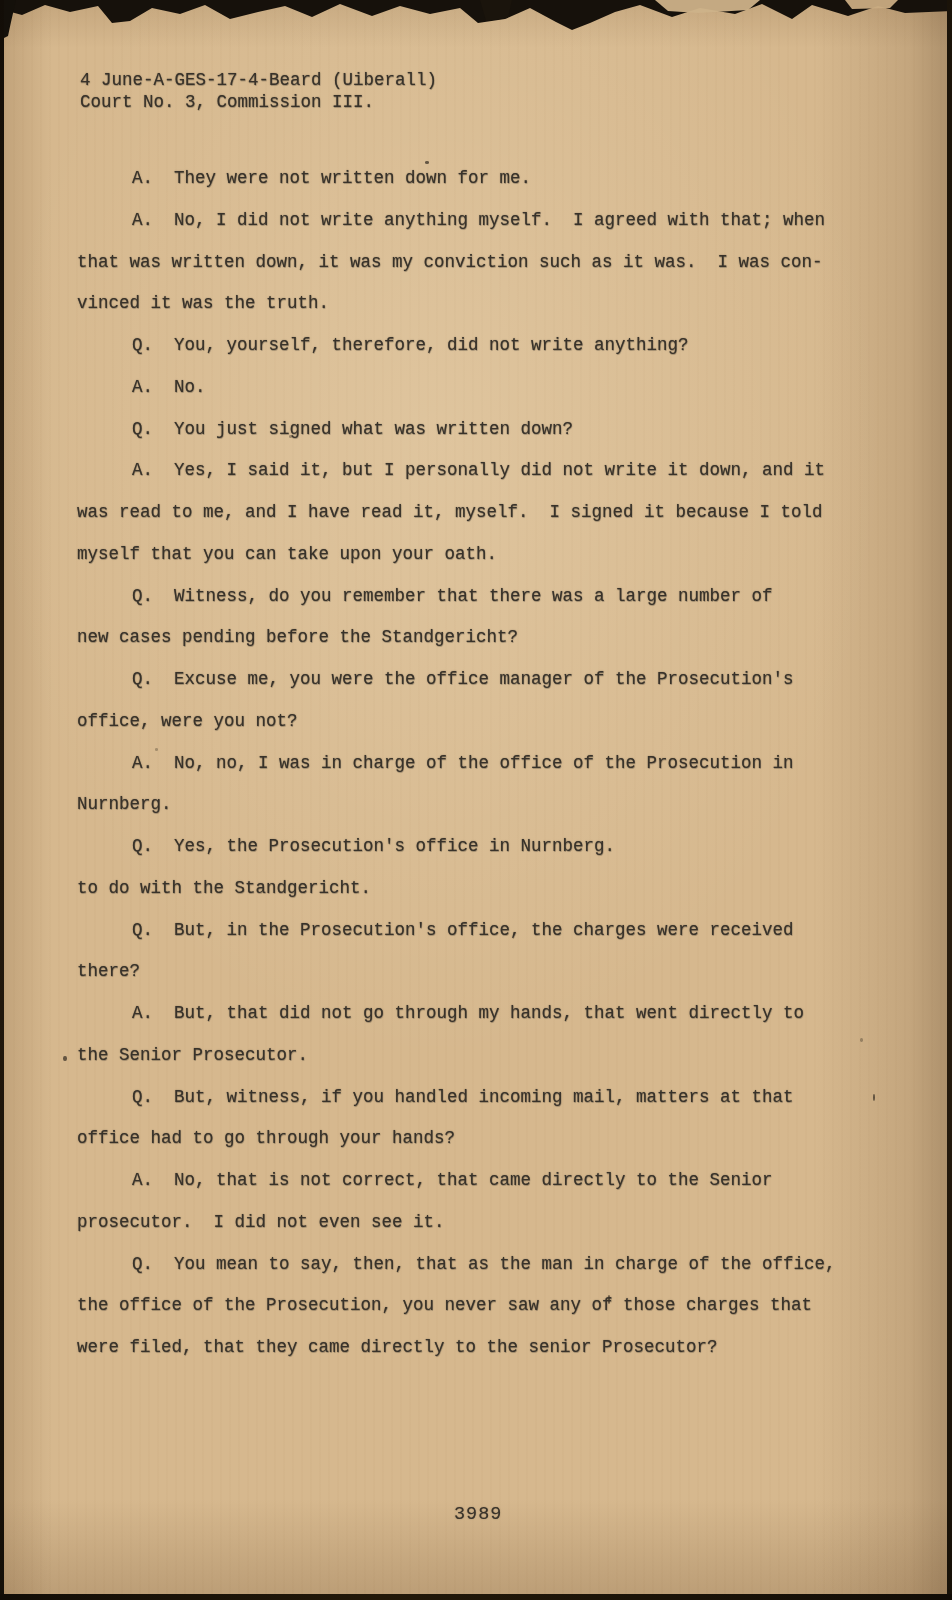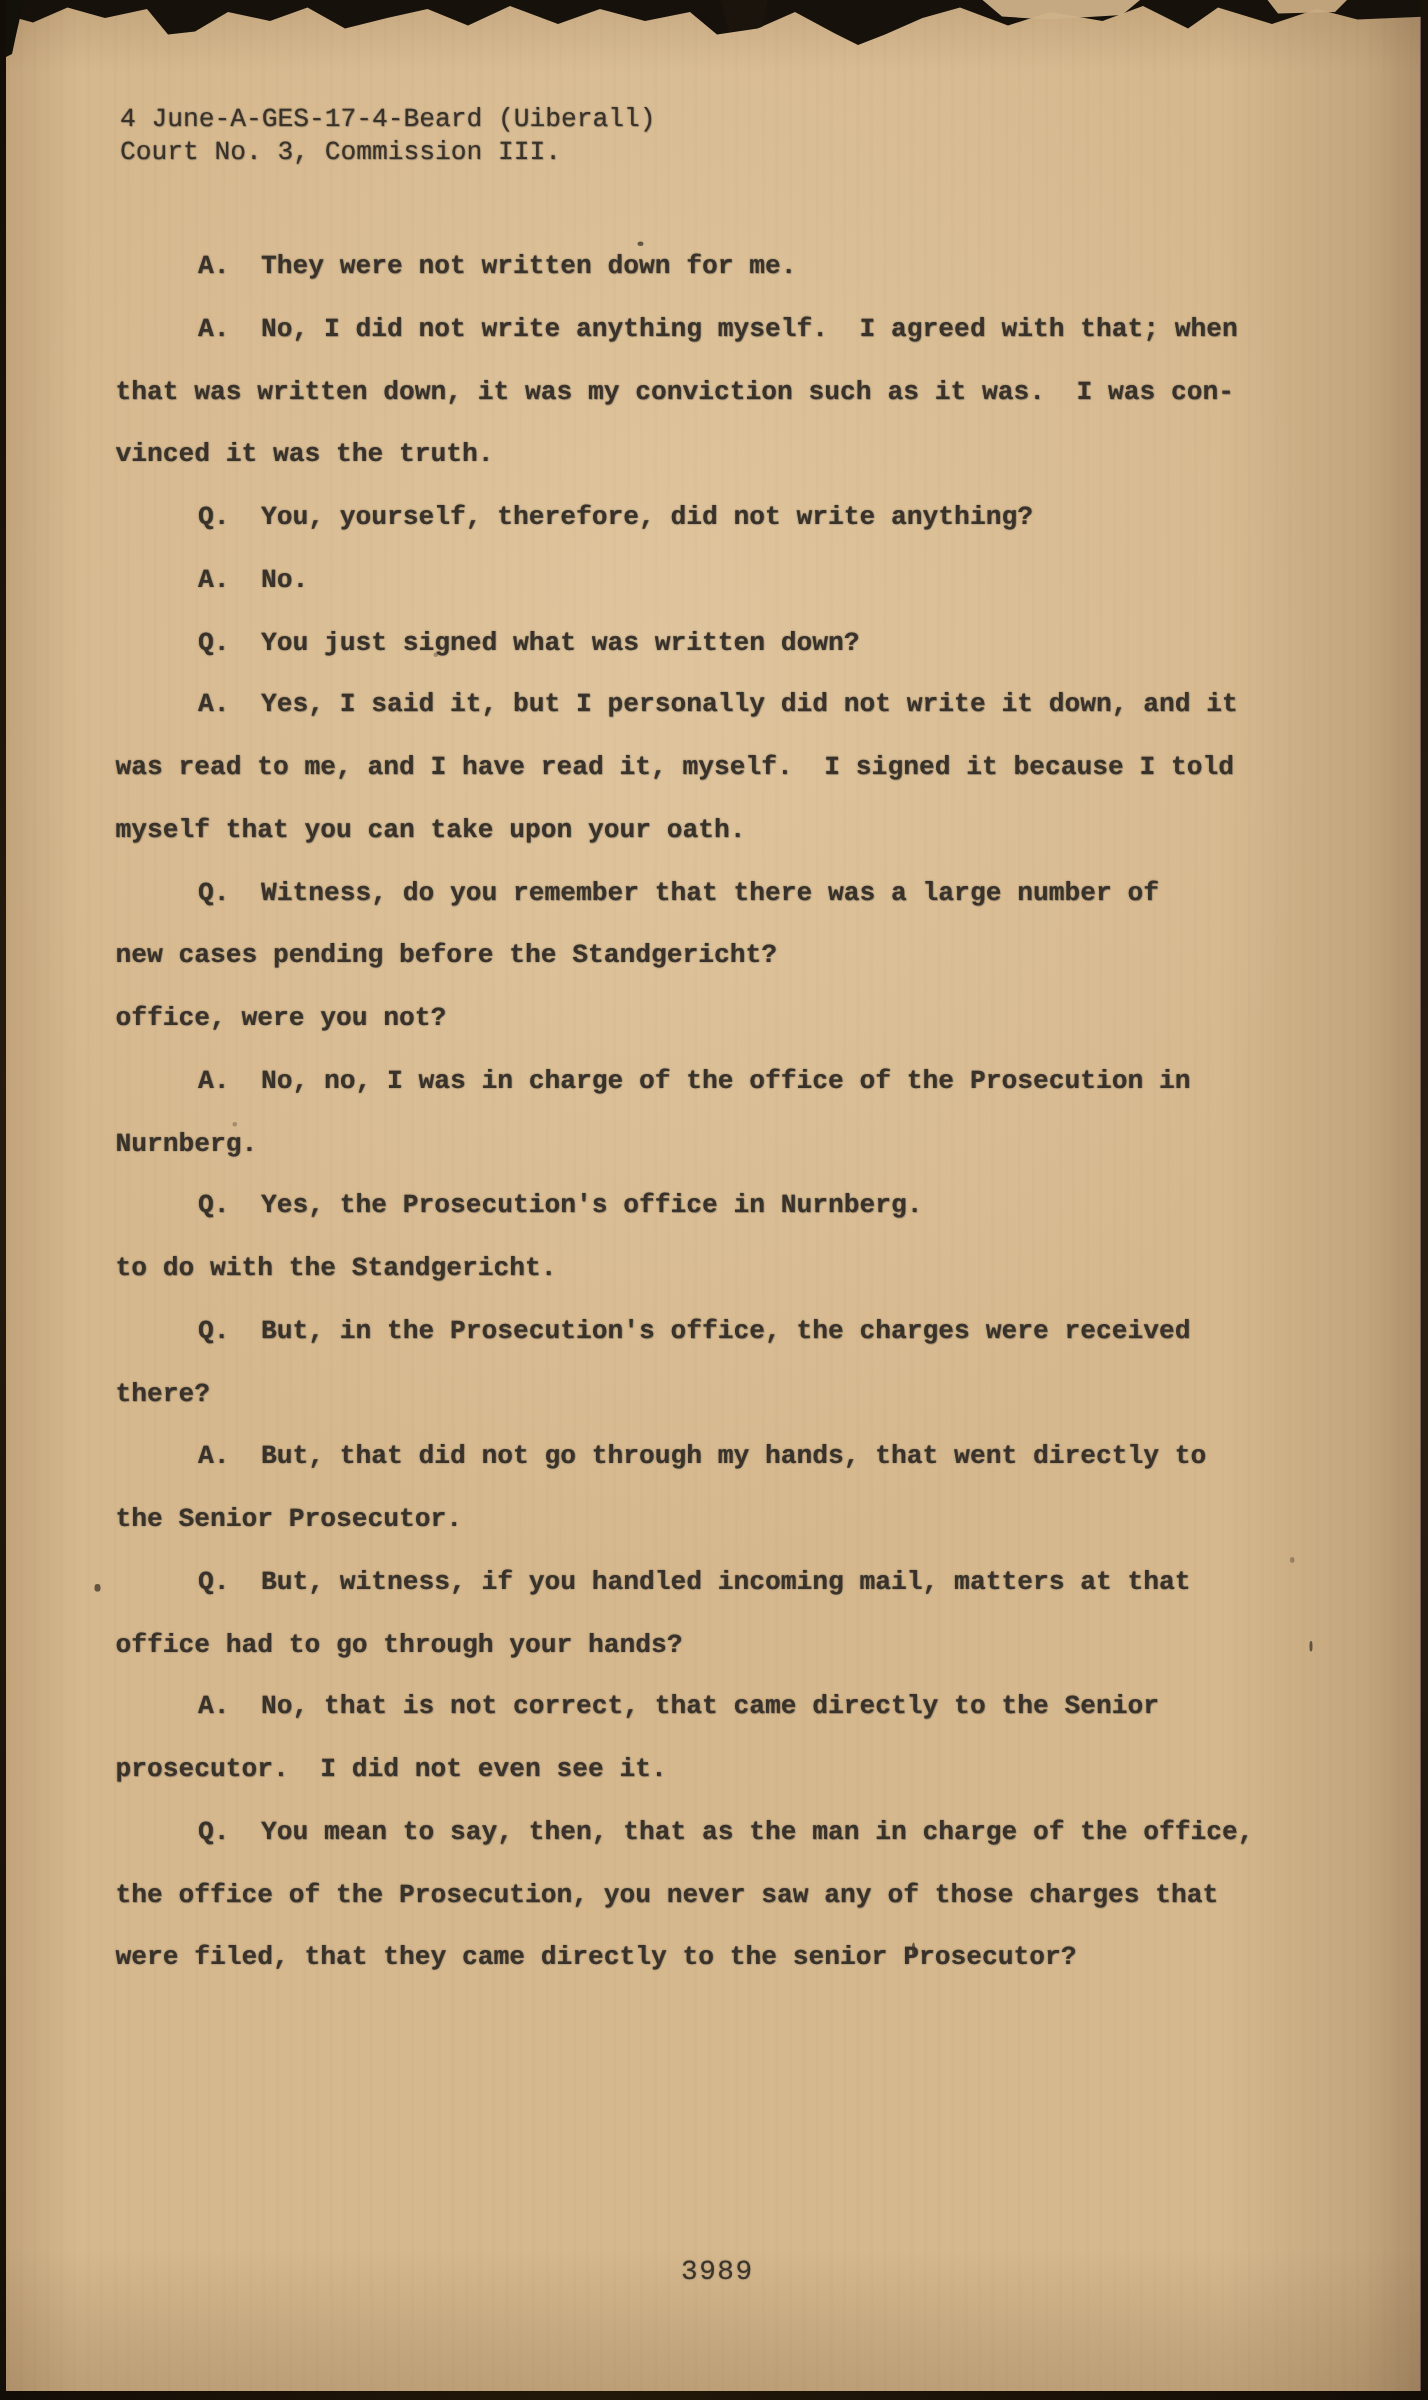--- a/index.html
+++ b/index.html
@@ -23,21 +23,21 @@
   .edge-right{right:0;top:0;bottom:0;width:5px;background:linear-gradient(to bottom,#1a1309,#2a1e10 55%,#171108);}
   .edge-bottom{left:0;right:0;bottom:0;height:6px;background:linear-gradient(to right,#120d07,#221809 40%,#120d07);}
   .text-layer{
     position:absolute;left:77px;top:0;width:820px;
     color:#38322a;
     text-shadow:0 0 1.2px rgba(56,50,42,0.65), 0.5px 0.5px 0 rgba(56,50,42,0.25);
   }
   .header{position:absolute;top:70px;left:3px;font-size:17.5px;line-height:21.5px;}
   .header div{white-space:pre;}
   .body{position:absolute;top:158px;left:0;font-size:17.5px;line-height:41.75px;}
-  .tline{white-space:pre;height:41.75px;font-weight:bold;}
+  .tline{white-space:pre;height:41.75px;}
   .tline.indent{padding-left:55px;}
   .page-num{
     position:absolute;top:1504px;left:418px;
     color:#3a342b;font-size:18.5px;letter-spacing:1px;
     text-shadow:0 0 1.2px rgba(56,50,42,0.6);
     margin-left:36px;
   }
   .speck{position:absolute;background:rgba(62,52,40,0.75);border-radius:45%;}
 </style>
 </head>
@@ -72,20 +72,21 @@
         <div class="tline">that was written down, it was my conviction such as it was.  I was con-</div>
         <div class="tline">vinced it was the truth.</div>
         <div class="tline indent">Q.  You, yourself, therefore, did not write anything?</div>
         <div class="tline indent">A.  No.</div>
         <div class="tline indent">Q.  You just signed what was written down?</div>
         <div class="tline indent">A.  Yes, I said it, but I personally did not write it down, and it</div>
         <div class="tline">was read to me, and I have read it, myself.  I signed it because I told</div>
         <div class="tline">myself that you can take upon your oath.</div>
         <div class="tline indent">Q.  Witness, do you remember that there was a large number of</div>
         <div class="tline">new cases pending before the Standgericht?</div>
+        <div class="tline indent">Q.  Excuse me, you were the office manager of the Prosecution's</div>
         <div class="tline">office, were you not?</div>
         <div class="tline indent">A.  No, no, I was in charge of the office of the Prosecution in</div>
         <div class="tline">Nurnberg.</div>
         <div class="tline indent">Q.  Yes, the Prosecution's office in Nurnberg.</div>
         <div class="tline">to do with the Standgericht.</div>
         <div class="tline indent">Q.  But, in the Prosecution's office, the charges were received</div>
         <div class="tline">there?</div>
         <div class="tline indent">A.  But, that did not go through my hands, that went directly to</div>
         <div class="tline">the Senior Prosecutor.</div>
         <div class="tline indent">Q.  But, witness, if you handled incoming mail, matters at that</div>

